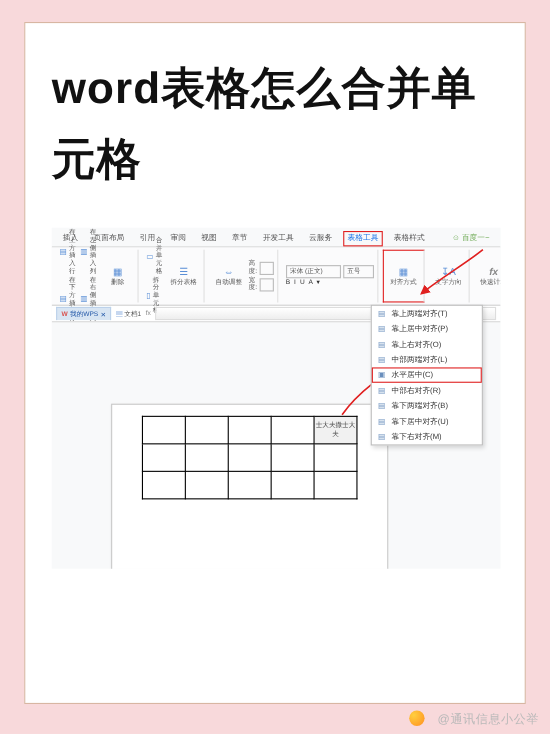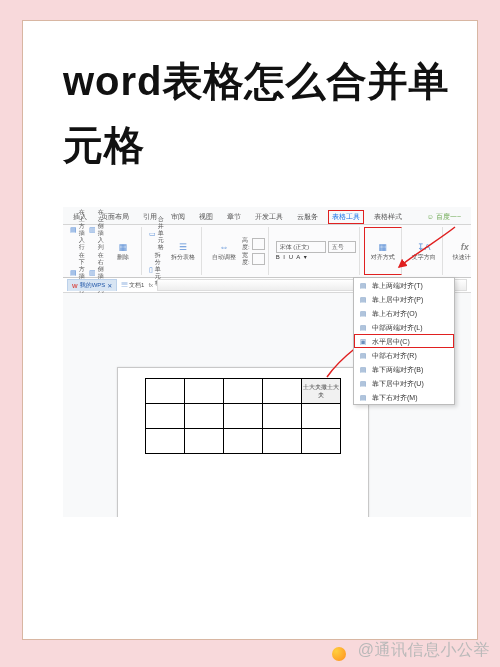--- a/index.html
+++ b/index.html
@@ -19,21 +19,21 @@
   }
   .card {
     position: absolute;
     left: 22px;
     top: 20px;
     width: 456px;
     height: 620px;
     background: #ffffff;
     border: 1px solid #d8b6a2;
     box-sizing: border-box;
-    padding: 28px 24px 10px 40px;
+    padding: 28px 24px 10px 24px;
   }
   .headline {
     color: #111;
     font-weight: 900;
     font-size: 40px;
     line-height: 1.6;
     letter-spacing: 1px;
     margin-bottom: 30px;
     font-family: "Microsoft YaHei", Arial, sans-serif;
   }
@@ -152,21 +152,21 @@
   .tbl td{border:1px solid #000;width:36px;height:22px;font-size:7px;}
   .tbl td.hdr{background:#f1f1f1;text-align:center;font-size:6px;line-height:8px;}
 
   
   .arrow{position:absolute;pointer-events:none;}
   .arrow svg{overflow:visible;}
 
   
   .wm{
     position:absolute;right:10px;bottom:6px;
-    font-size:16px;color:#b9b9b9;display:flex;align-items:flex-end;gap:12px;
+    font-size:11px;color:#b9b9b9;display:flex;align-items:flex-start;gap:12px;
     letter-spacing:0.5px;
   }
   .wm .logo{
     width:14px;height:14px;border-radius:50%;
     background:radial-gradient(circle at 30% 30%, #ffcf3f, #ff8f1f);
     display:inline-block;
   }
 </style>
 </head>
 <body>

